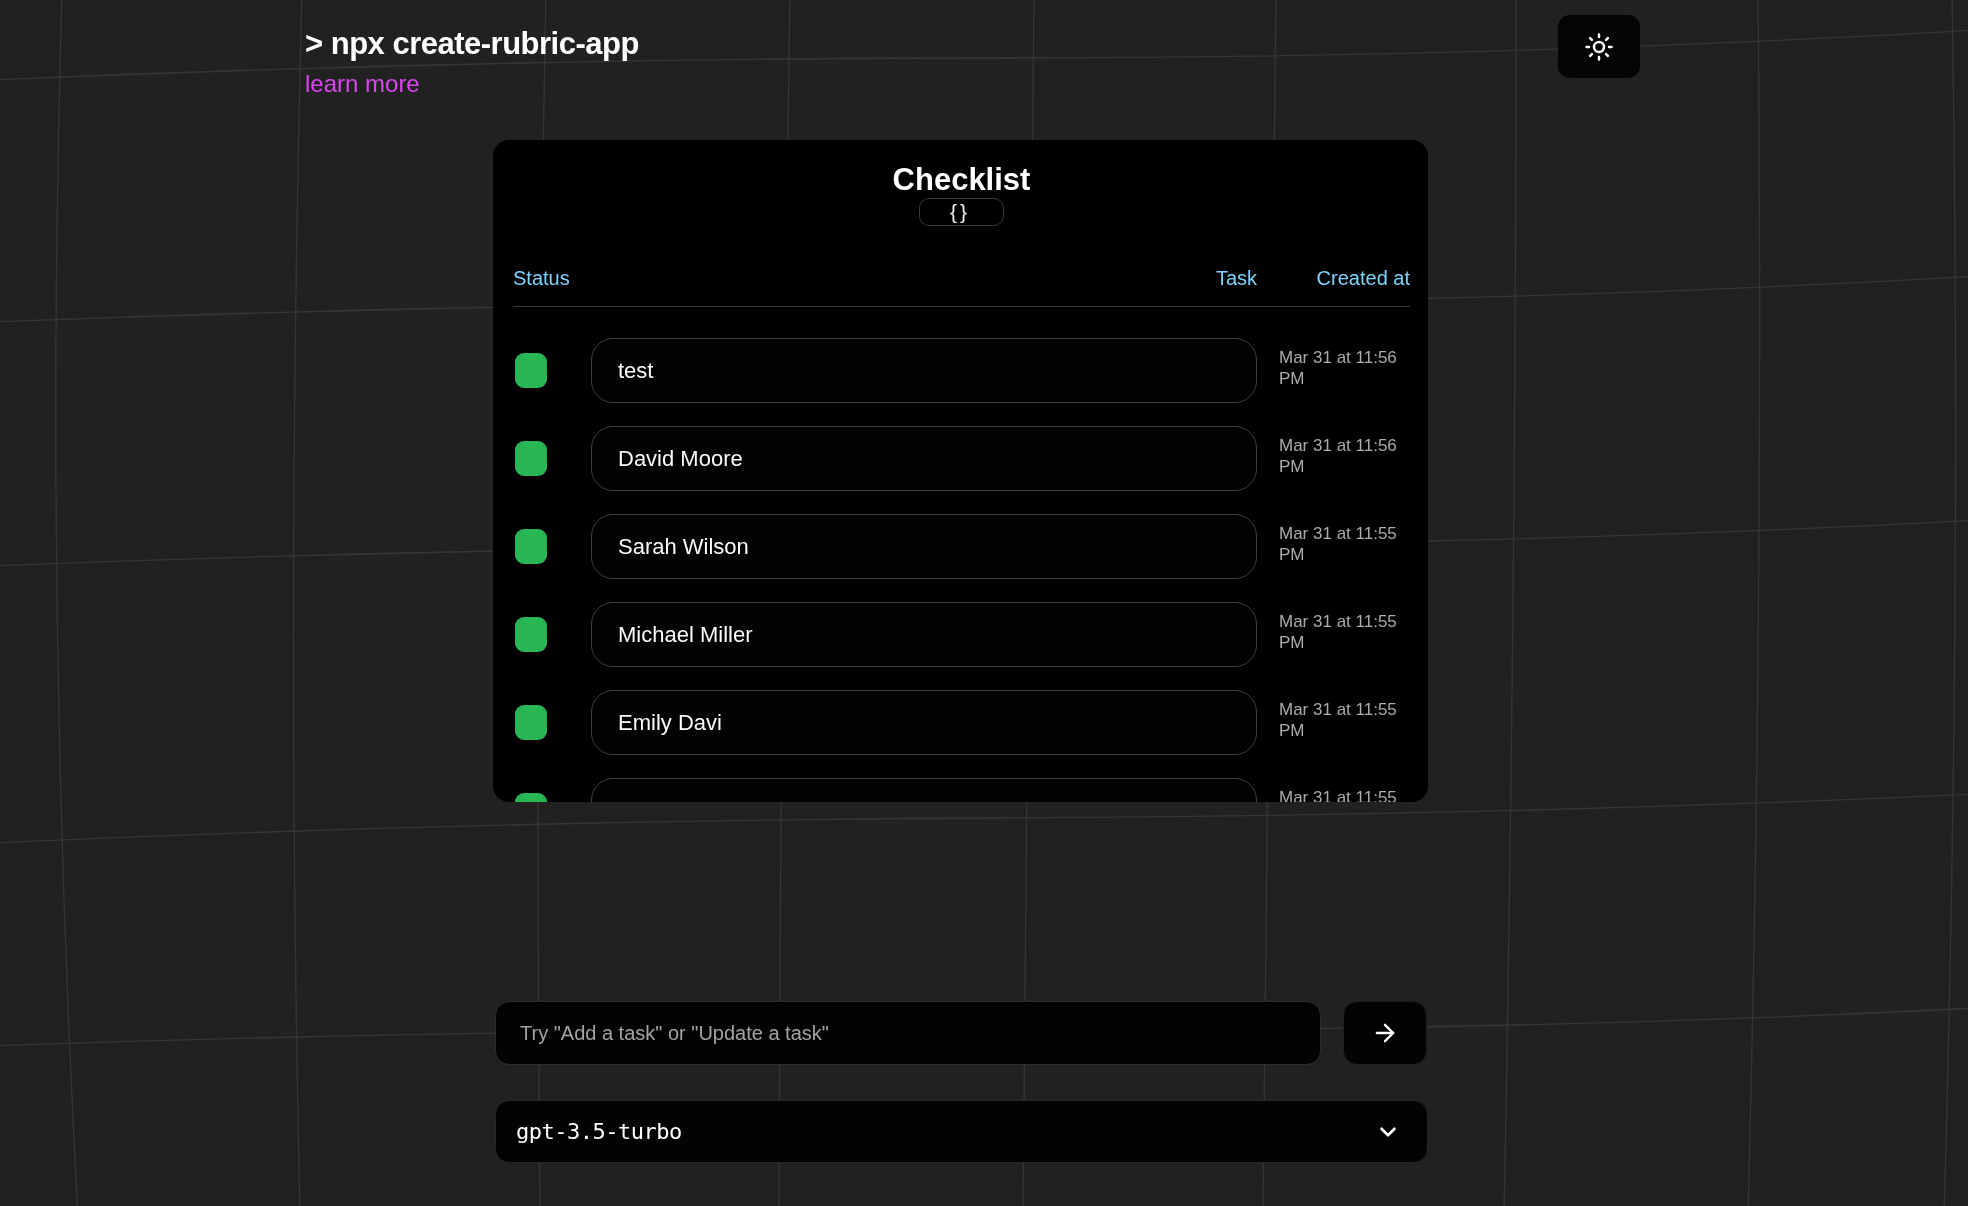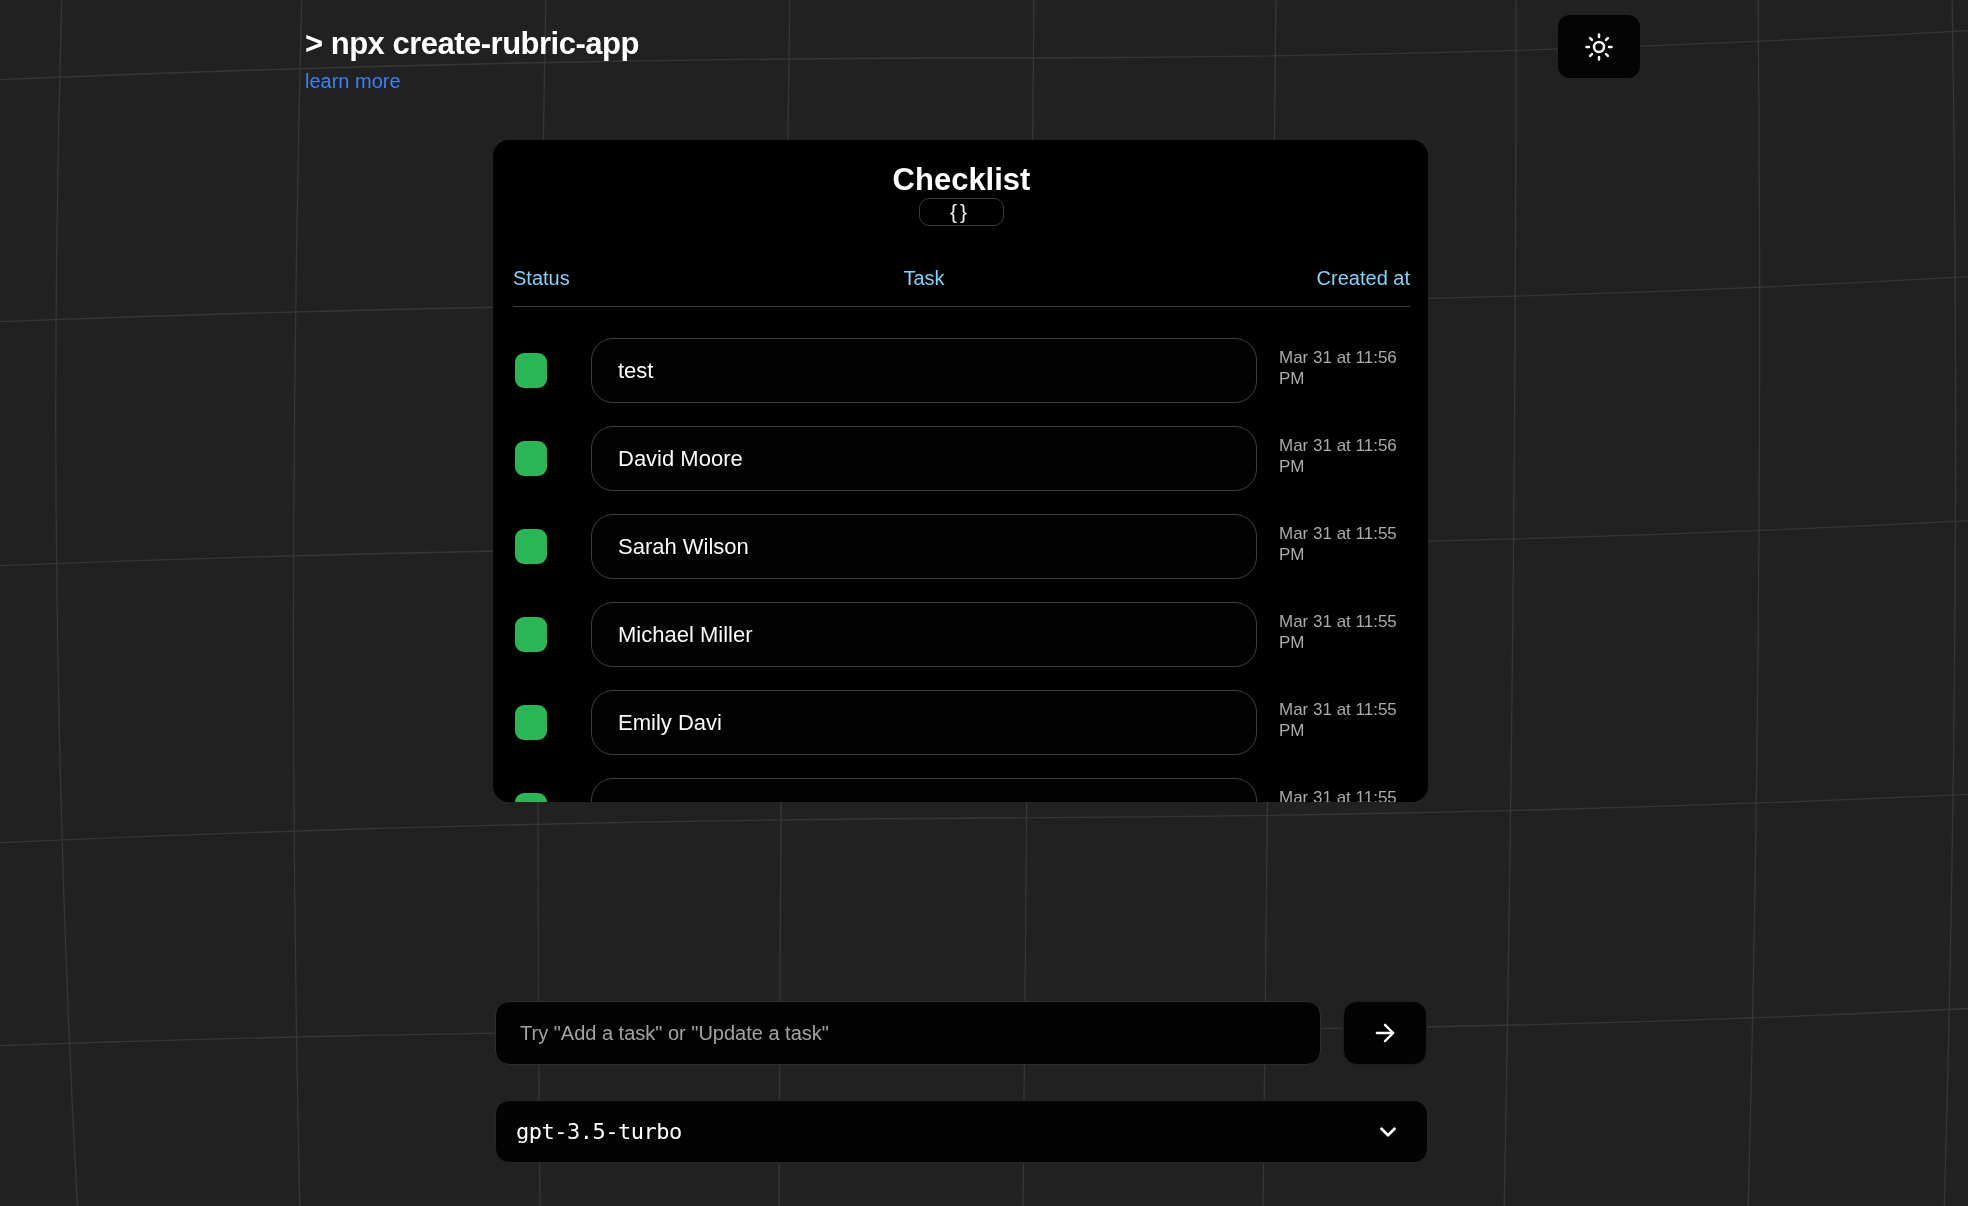--- a/index.html
+++ b/index.html
@@ -3,35 +3,35 @@
 <meta charset="utf-8">
 <style>
   html,body{margin:0;padding:0;background:#212121;}
   .stage{position:relative;width:1968px;height:1206px;background:#212121;overflow:hidden;
          font-family:"Liberation Sans",sans-serif;-webkit-font-smoothing:antialiased;}
   .grid-bg{position:absolute;left:0;top:0;width:1968px;height:1206px;}
 
   
   .title-block{position:absolute;left:277px;top:26px;margin-left:28px;}
   .page-title{margin:0;font-size:31px;font-weight:800;letter-spacing:-0.5px;color:#ffffff;}
-  .learn-more{display:inline-block;margin-top:8px;font-size:20px;color:#3b82f6;cursor:pointer;text-decoration:none;}
+  .learn-more{display:inline-block;margin-top:8px;font-size:24px;color:#d946ef;cursor:pointer;text-decoration:none;}
   .theme-btn{position:absolute;left:1558px;top:15px;width:82px;height:63px;border:none;border-radius:12px;
              background:#040404;color:#ffffff;display:flex;align-items:center;justify-content:center;cursor:pointer;}
 
   
   .card{position:absolute;left:493px;top:140px;width:935px;height:662px;box-sizing:border-box;
         background:#000000;border-radius:16px;overflow:hidden;padding:0 18px 0 20px;color:#fff;}
   .card-head{display:flex;justify-content:space-between;align-items:center;margin-top:22px;height:58px;flex-direction:column;}
   .card-title{margin:0;font-size:31px;font-weight:700;color:#ffffff;}
   .json-btn{width:85px;height:58px;box-sizing:border-box;border:1px solid #3a3a3a;border-radius:10px;
             background:transparent;color:#ededed;font-size:21px;letter-spacing:3px;padding-left:3px;
             display:flex;align-items:center;justify-content:center;cursor:pointer;font-family:inherit;}
   .thead{position:relative;margin-top:47px;height:24px;font-size:20px;color:#7dd3fc;}
   .th-status{position:absolute;left:0;top:0;}
-  .th-task{position:absolute;left:78px;top:0;width:666px;text-align:center;}
+  .th-task{position:absolute;left:78px;top:0;width:666px;text-align:right;}
   .th-created{position:absolute;right:0;top:0;}
   .divider{margin-top:15px;height:1px;background:#3a3a3a;}
   .row{position:relative;height:65px;margin-top:23px;}
   .rows .row:first-child{margin-top:31px;}
   .checkbox{position:absolute;left:2px;top:15px;width:32px;height:35px;border:none;border-radius:9px;
             background:#2bb656;cursor:pointer;}
   .task-box{position:absolute;left:78px;top:0;width:666px;height:65px;box-sizing:border-box;
             border:1px solid #3f3f3f;border-radius:22px;background:#020202;display:flex;align-items:center;
             padding-left:26px;font-size:22px;color:#fafafa;cursor:text;}
   .created{position:absolute;left:766px;top:9px;width:140px;font-size:17px;line-height:21px;color:#ababab;}

